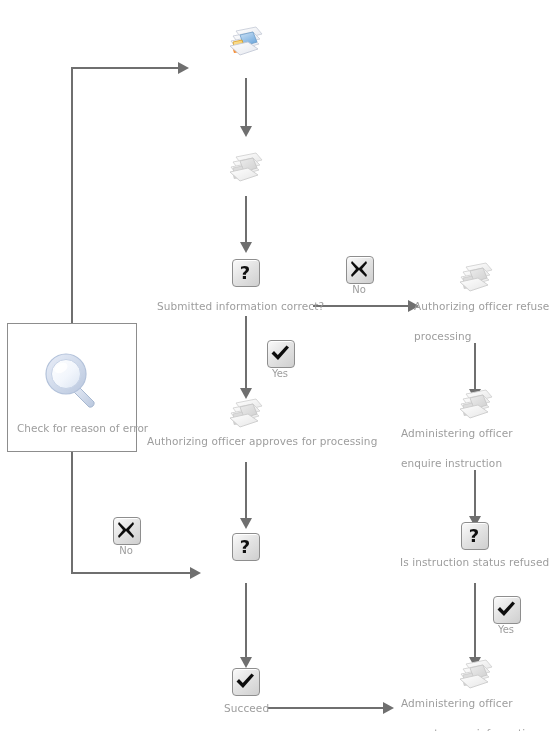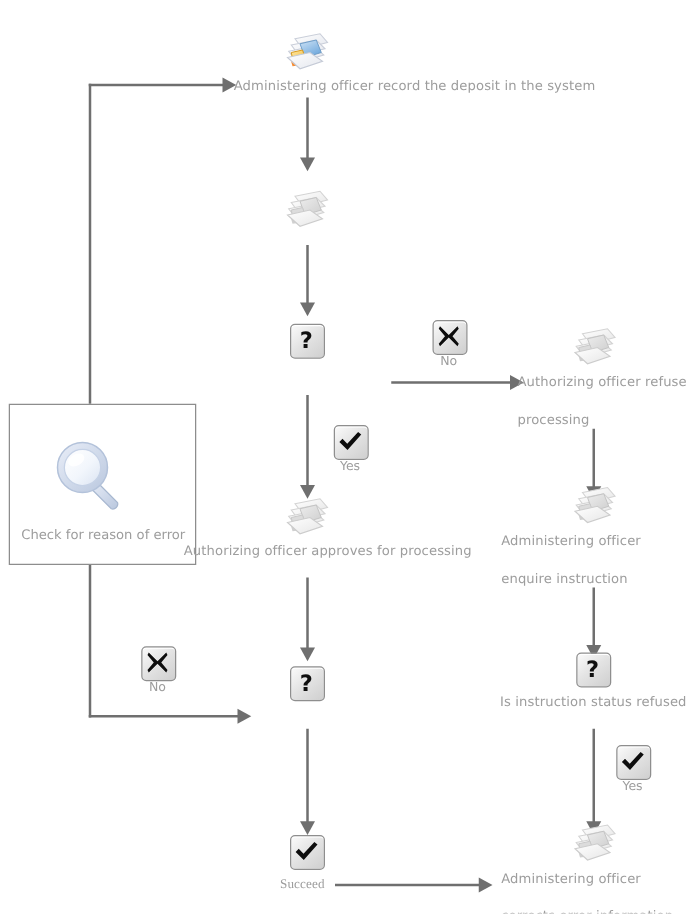--- a/index.html
+++ b/index.html
@@ -126,21 +126,21 @@
 
   <div class="vline" style="left:474px; top:343px; height:48px;"></div>
   <div class="arrow-down" style="left:469px; top:389px;"></div>
 
   <div class="vline" style="left:474px; top:470px; height:48px;"></div>
   <div class="arrow-down" style="left:469px; top:516px;"></div>
 
   <div class="vline" style="left:474px; top:583px; height:76px;"></div>
   <div class="arrow-down" style="left:469px; top:657px;"></div>
 
-  <div class="frame" style="left:7px; top:323px; width:150px; height:129px;">
+  <div class="frame" style="left:7px; top:323px; width:130px; height:129px;">
     <svg class="icon" style="left:34px; top:25px; width:62px; height:62px;" viewBox="0 0 62 62">
       <defs>
         <linearGradient id="magGlass" x1="0" y1="0" x2="1" y2="1">
           <stop offset="0%" stop-color="#ffffff"></stop>
           <stop offset="55%" stop-color="#f2f6fc"></stop>
           <stop offset="100%" stop-color="#dbe4f2"></stop>
         </linearGradient>
         <linearGradient id="magRim" x1="0" y1="0" x2="1" y2="1">
           <stop offset="0%" stop-color="#e9eef8"></stop>
           <stop offset="100%" stop-color="#b9c7de"></stop>
@@ -178,21 +178,20 @@
     <path d="M7 14 L27 10 L34 17 L13 22 Z" fill="url(#cdSheet)" stroke="#c9ced9" stroke-width="0.9"></path>
     <path d="M5 19 L25 15 L33 22 L12 28 Z" fill="url(#cdSheet)" stroke="#c9ced9" stroke-width="0.9"></path>
 
     <path d="M14 13 L27 10 L31 20 L18 24 Z" fill="url(#cdBlue)" stroke="#6f9ec9" stroke-width="0.8"></path>
 
     <path d="M7 20 L16 18 L19 27 L9 29 Z" fill="url(#cdYellow)" stroke="#d79a1e" stroke-width="0.8"></path>
     <path d="M6 24 L14 22 L16 30 L8 31 Z" fill="#f58220" opacity="0.9"></path>
 
     <path d="M4 24 L22 20 L32 27 L14 33 Z" fill="url(#cdSheet)" stroke="#c4cad6" stroke-width="0.9"></path>
   </svg>
-  <span class="node-label" style="left:187px; top:54px;">Administering officer record the deposit in the system</span>
 
   <svg class="icon" style="left:226px; top:148px;" viewBox="0 0 38 38">
     <defs>
       <linearGradient id="gdSheet" x1="0" y1="0" x2="1" y2="1">
         <stop offset="0%" stop-color="#ffffff"></stop>
         <stop offset="100%" stop-color="#e6e6e6"></stop>
       </linearGradient>
       <linearGradient id="gdMid" x1="0" y1="0" x2="1" y2="1">
         <stop offset="0%" stop-color="#ededed"></stop>
         <stop offset="100%" stop-color="#cfcfcf"></stop>
@@ -205,20 +204,21 @@
     <path d="M7 20 L16 18 L19 27 L9 29 Z" fill="#dcdcdc" stroke="#c9c9c9" stroke-width="0.8"></path>
     <path d="M6 24 L14 22 L16 30 L8 31 Z" fill="#d0d0d0"></path>
     <path d="M4 24 L22 20 L32 27 L14 33 Z" fill="url(#gdSheet)" stroke="#cccccc" stroke-width="0.9"></path>
   </svg>
 
   <div class="badge" style="left:232px; top:259px;">
     <svg width="24" height="24" viewBox="0 0 24 24" aria-hidden="true">
       <text x="12" y="18.5" text-anchor="middle" font-family="DejaVu Sans, sans-serif" font-size="18" font-weight="bold" fill="#101010">?</text>
     </svg>
   </div>
+  <span class="node-label" style="left:157px; top:291px;">Submitted information correct?</span>
 
   <div class="badge" style="left:346px; top:256px;">
     <svg width="24" height="24" viewBox="0 0 24 24" aria-hidden="true">
       <path d="M5 4 L12 11 L19 4 L20 6 L15 12 L20 18 L19 20 L12 13 L5 20 L4 18 L9 12 L4 6 Z" fill="#0d0d0d"></path>
     </svg>
   </div>
   <span class="badge-caption" style="left:346px; top:284px; width:26px;">No</span>
 
   <div class="badge" style="left:267px; top:340px;">
     <svg width="24" height="24" viewBox="0 0 24 24" aria-hidden="true">
@@ -286,21 +286,21 @@
       <path d="M3.5 12.5 L6 10 L9.8 14 L18.5 4.5 L21 6.6 L10 19 Z" fill="#0d0d0d"></path>
     </svg>
   </div>
   <span class="badge-caption" style="left:493px; top:624px; width:26px;">Yes</span>
 
   <div class="badge" style="left:232px; top:668px;">
     <svg width="24" height="24" viewBox="0 0 24 24" aria-hidden="true">
       <path d="M3.5 12.5 L6 10 L9.8 14 L18.5 4.5 L21 6.6 L10 19 Z" fill="#0d0d0d"></path>
     </svg>
   </div>
-  <span class="node-label" style="left:224px; top:693px;font-family:Liberation Serif, serif;">Succeed</span>
+  <span class="node-label" style="left:224px; top:693px;">Succeed</span>
 
   <svg class="icon" style="left:456px; top:655px;" viewBox="0 0 38 38">
     <path d="M10 9 L30 5 L36 12 L16 17 Z" fill="url(#gdSheet)" stroke="#d3d3d3" stroke-width="0.9"></path>
     <path d="M7 14 L27 10 L34 17 L13 22 Z" fill="url(#gdSheet)" stroke="#d3d3d3" stroke-width="0.9"></path>
     <path d="M5 19 L25 15 L33 22 L12 28 Z" fill="url(#gdSheet)" stroke="#d3d3d3" stroke-width="0.9"></path>
     <path d="M14 13 L27 10 L31 20 L18 24 Z" fill="url(#gdMid)" stroke="#c4c4c4" stroke-width="0.8"></path>
     <path d="M7 20 L16 18 L19 27 L9 29 Z" fill="#dcdcdc" stroke="#c9c9c9" stroke-width="0.8"></path>
     <path d="M6 24 L14 22 L16 30 L8 31 Z" fill="#d0d0d0"></path>
     <path d="M4 24 L22 20 L32 27 L14 33 Z" fill="url(#gdSheet)" stroke="#cccccc" stroke-width="0.9"></path>
   </svg>

